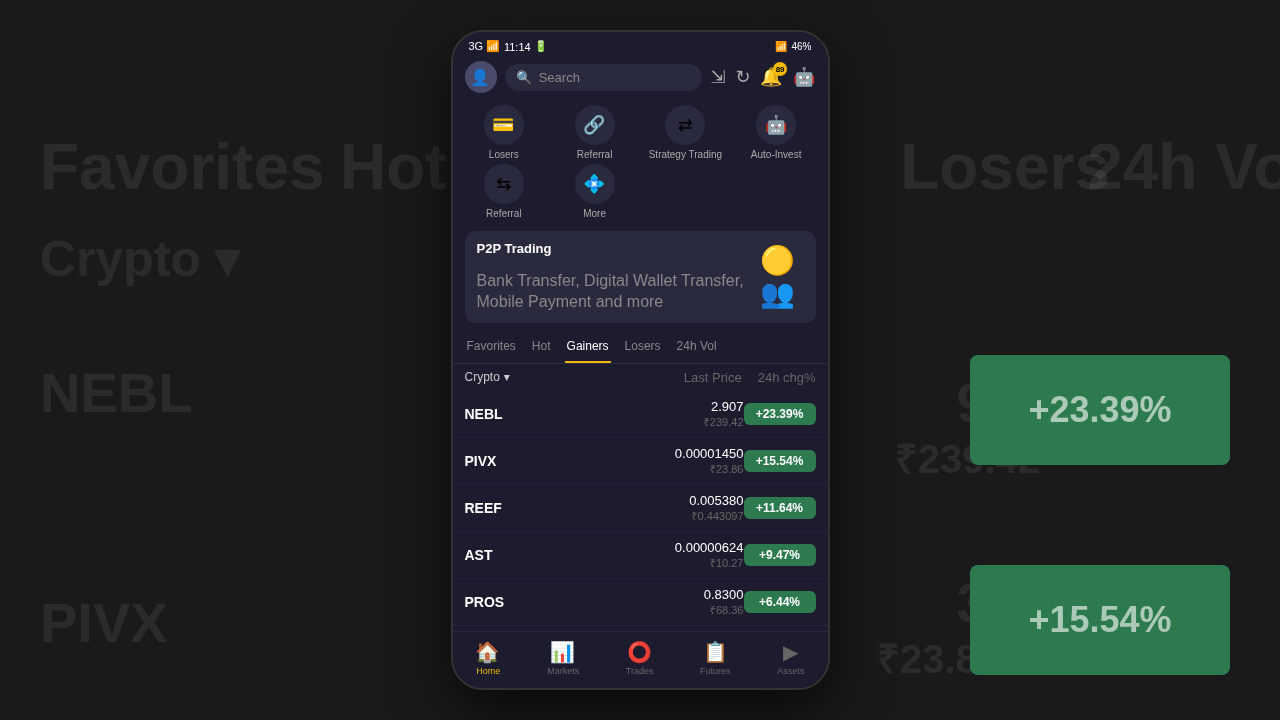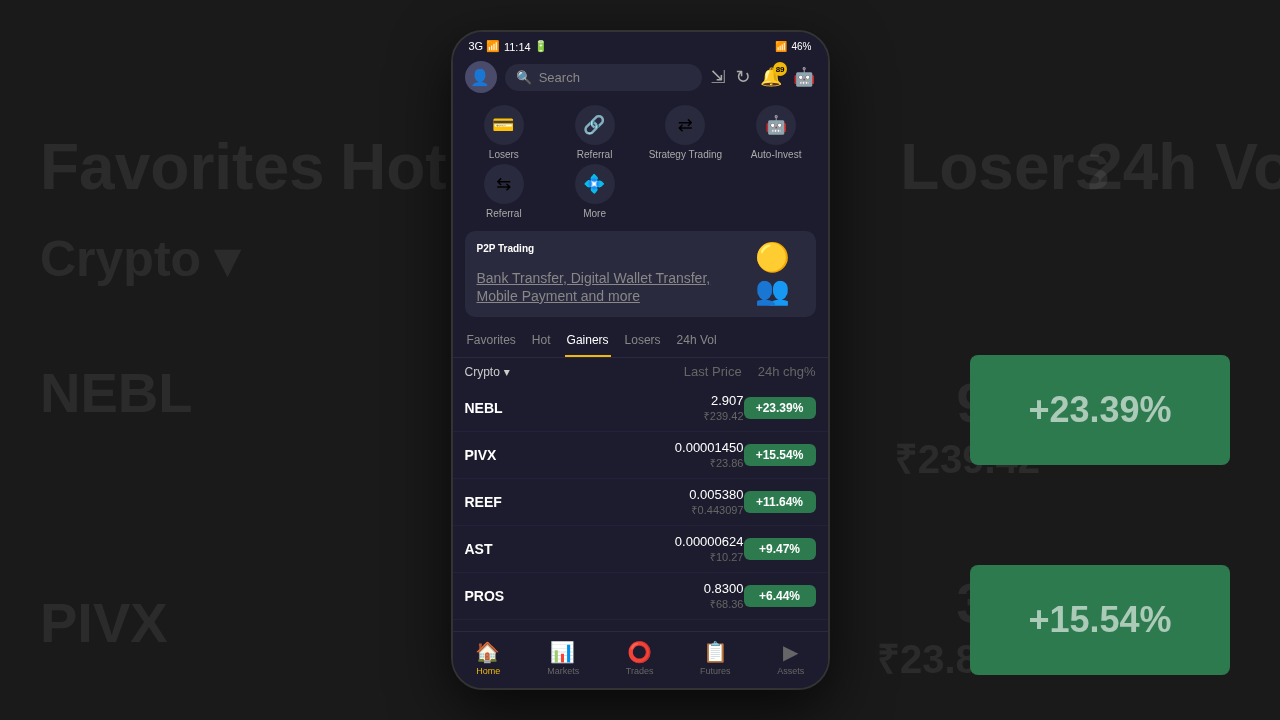--- a/index.html
+++ b/index.html
@@ -169,22 +169,22 @@
     .p2p-banner {
       margin: 4px 12px 8px;
       background: #2a2a3e;
       border-radius: 10px;
       padding: 10px 12px;
       display: flex;
       align-items: center;
       justify-content: space-between;
       flex-shrink: 0;
     }
-    .p2p-text h4 { color: #fff; font-size: 10px; margin-bottom: 15px; }
-    .p2p-text p { color: #888; font-size: 14px; line-height: 1.3; text-decoration: underline; }
+    .p2p-text h4 { color: #fff; font-size: 13px; margin-bottom: 15px; }
+    .p2p-text p { color: #888; font-size: 16px; line-height: 1.3; }
     .p2p-icons { font-size: 28px; }
 
     
     .tabs {
       display: flex;
       align-items: center;
       padding: 0 12px;
       gap: 12px;
       border-bottom: 1px solid #2a2a3e;
       flex-shrink: 0;

